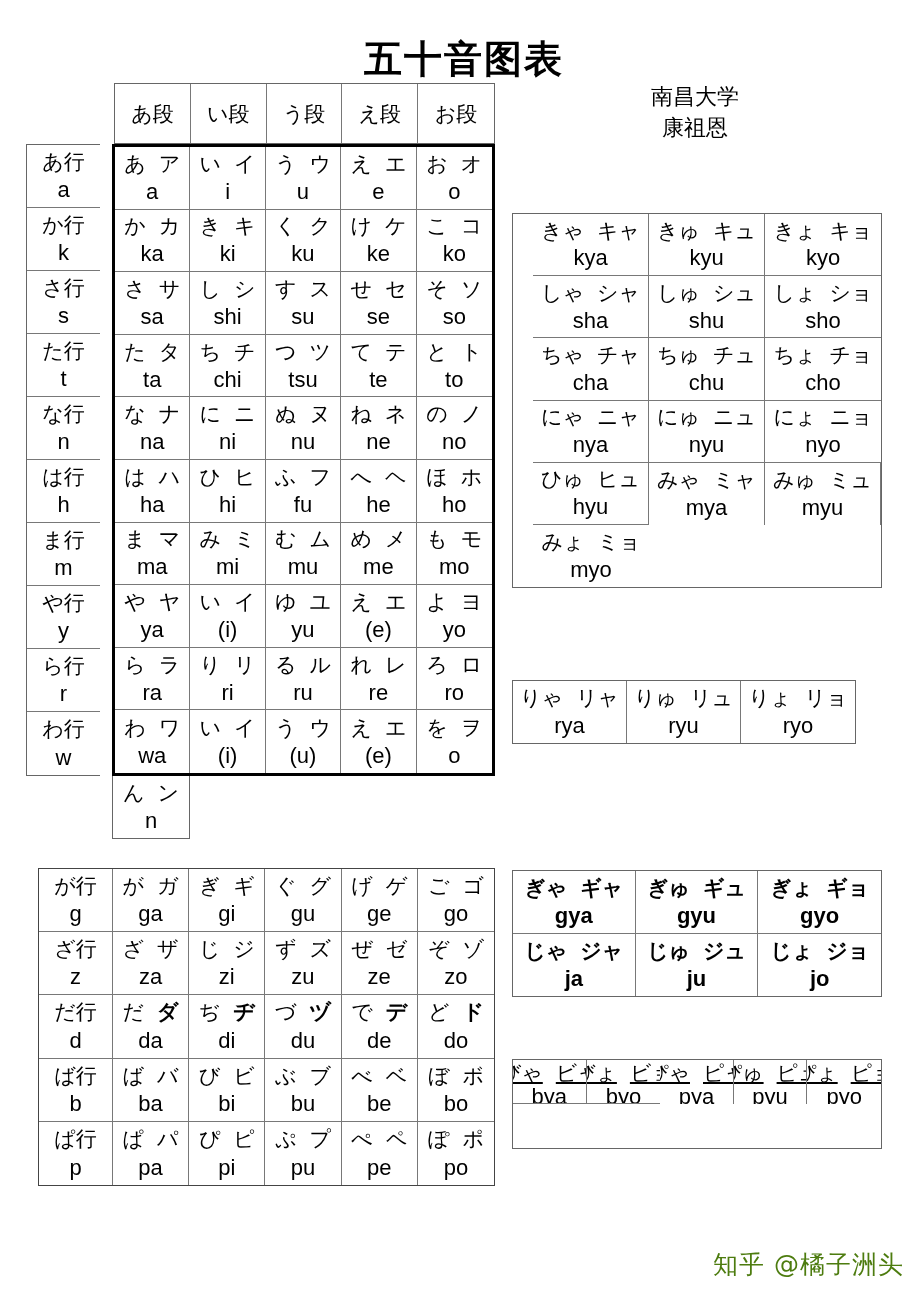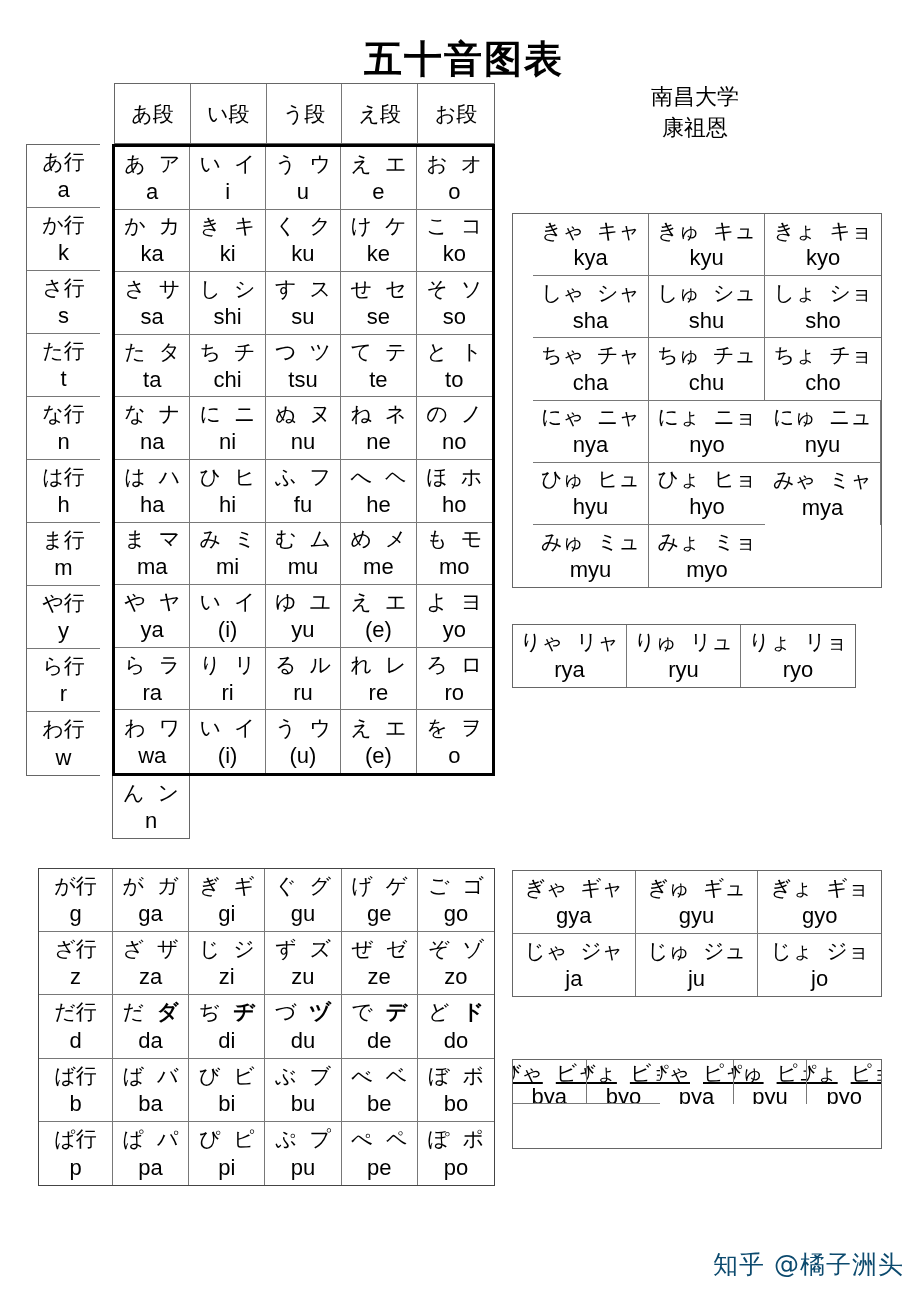--- a/index.html
+++ b/index.html
@@ -84,45 +84,46 @@
     grid-template-columns:1fr;
     border-top:none;
   }
   #youon-table{
     left:512px;top:213px;width:370px;height:375px;
     grid-template-columns:repeat(3,1fr);
     grid-template-rows:repeat(6,1fr);
     padding-left:20px;
   }
   #ryoon-table{
-    left:512px;top:624px;width:344px;height:64px;
+    left:512px;top:680px;width:344px;height:64px;
     grid-template-columns:repeat(3,1fr);
   }
   #voiced-table{
     left:38px;top:868px;width:457px;height:318px;
     grid-template-columns:74px repeat(5,1fr);
     grid-template-rows:repeat(5,1fr);
     border:1px solid #444;
   }
   #voiced-youon-table{
     left:512px;top:870px;width:370px;height:127px;
     grid-template-columns:repeat(3,1fr);
     grid-template-rows:repeat(2,1fr);
+    font-weight:bold;
   }
   #p-youon-table{
     left:512px;top:1059px;width:370px;height:90px;
     grid-template-columns:repeat(5,1fr);
     grid-template-rows:repeat(2,1fr);
     text-decoration:underline;
   }
   .watermark{
     position:absolute;
     right:16px;top:1248px;
     font-size:25px;
-    color:#0c4a6e;
+    color:#4d7c0f;
     letter-spacing:1px;
   }
 </style>
 </head>
 <body>
 
 <div class="page">
 
   <h1 class="page-title">五十音图表</h1>
 
@@ -606,47 +607,40 @@
         </div>
         <div class="roma">cho</div>
       </div>
       <div class="cell">
         <div class="kana-line">
           <span class="hira">にゃ</span>
           <span class="kata">ニャ</span>
         </div>
         <div class="roma">nya</div>
       </div>
+      <div class="cell">
+        <div class="kana-line">
+          <span class="hira">にゅ</span>
+          <span class="kata">ニュ</span>
+        </div>
+        <div class="roma">nyu</div>
+      </div>
       <div class="cell last-col">
         <div class="kana-line">
           <span class="hira">にょ</span>
           <span class="kata">ニョ</span>
         </div>
         <div class="roma">nyo</div>
       </div>
       <div class="cell">
         <div class="kana-line">
-          <span class="hira">にゅ</span>
-          <span class="kata">ニュ</span>
-        </div>
-        <div class="roma">nyu</div>
-      </div>
-      <div class="cell">
-        <div class="kana-line">
           <span class="hira">ひゅ</span>
           <span class="kata">ヒュ</span>
         </div>
         <div class="roma">hyu</div>
-      </div>
-      <div class="cell last-col">
-        <div class="kana-line">
-          <span class="hira">ひょ</span>
-          <span class="kata">ヒョ</span>
-        </div>
-        <div class="roma">hyo</div>
       </div>
       <div class="cell last-row">
         <div class="kana-line">
           <span class="hira">みゃ</span>
           <span class="kata">ミャ</span>
         </div>
         <div class="roma">mya</div>
       </div>
       <div class="cell last-row">
         <div class="kana-line">

